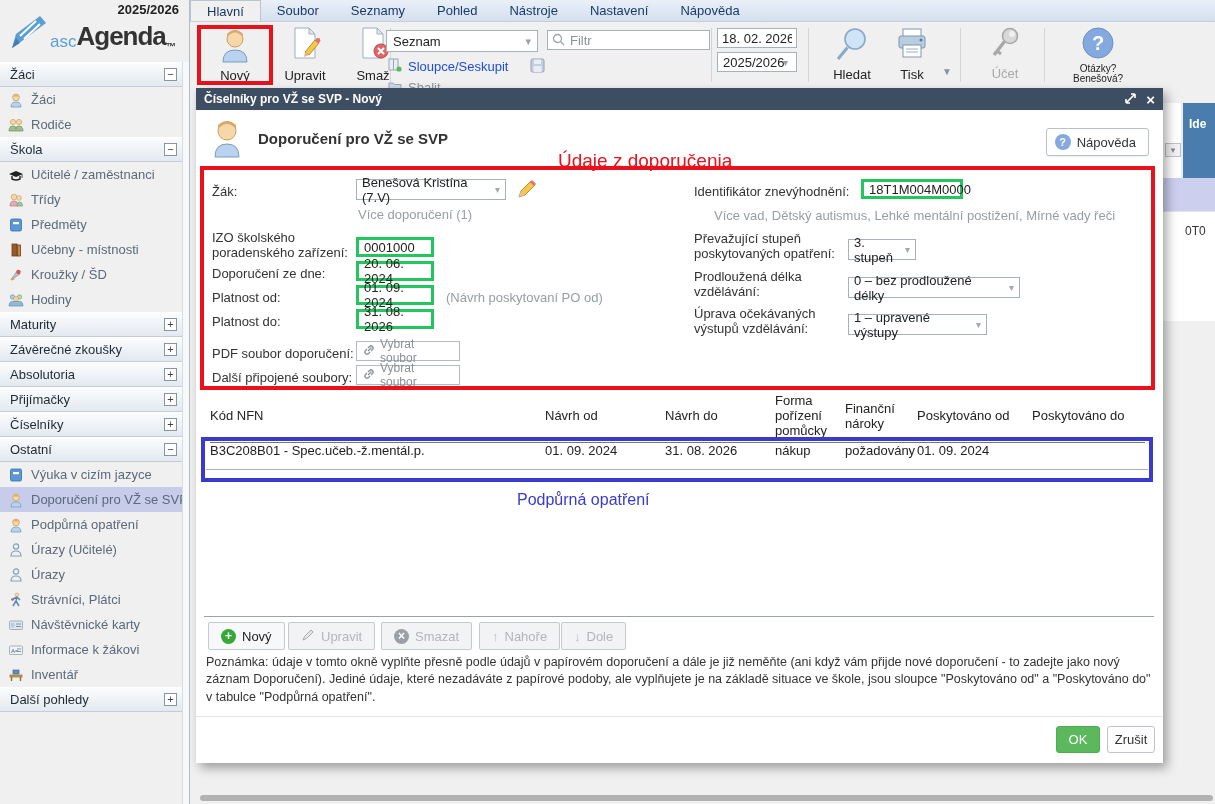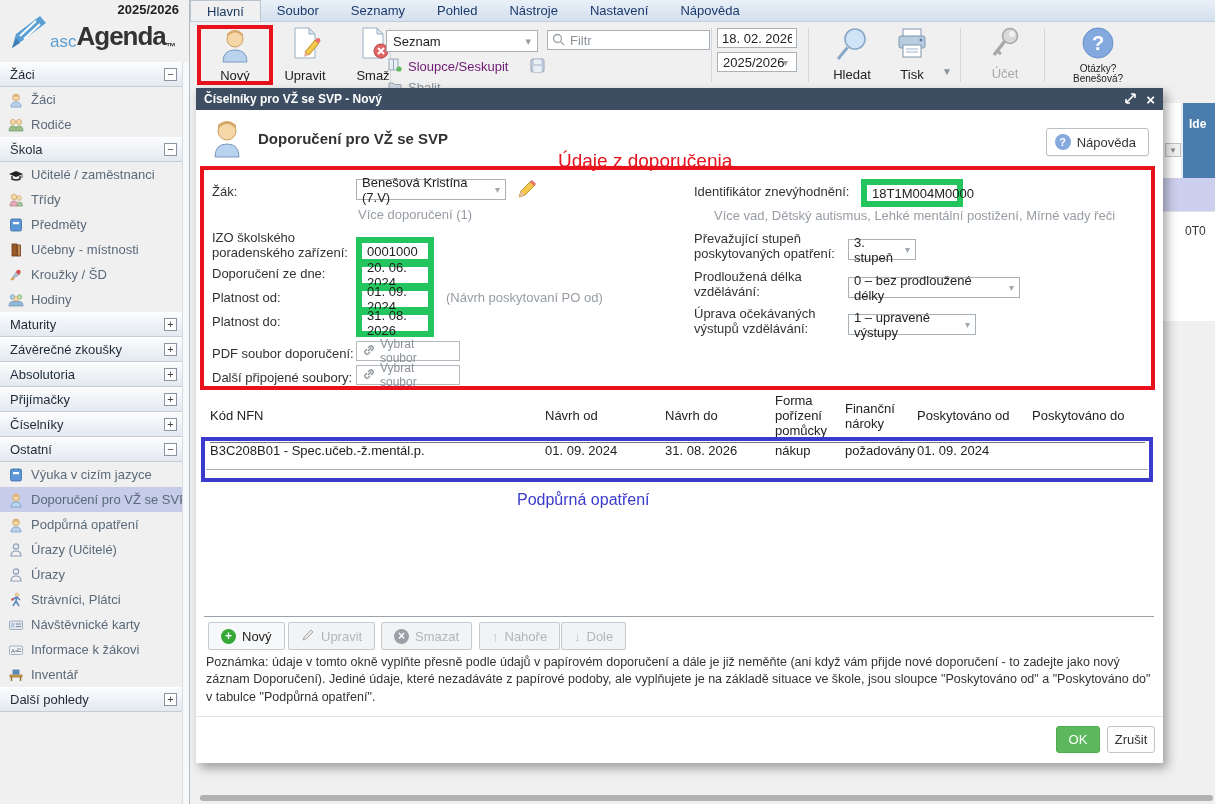--- a/index.html
+++ b/index.html
@@ -50,21 +50,21 @@
   .tb-big .lbl { font-size:13px; color:#222; margin-top:1px; }
   .tb-big.disabled .lbl { color:#a8a8a8; }
   #novy-red-box { position:absolute; left:7px; top:3px; width:76px; height:60px;
     border:4px solid #e8111c; z-index:30; pointer-events:none; }
   .select-like { background:#fff; border:1px solid #a8b0b8; height:22px; display:flex;
     align-items:center; padding:0 6px; justify-content:space-between; color:#222; cursor:pointer; }
   .select-like .car { color:#98a0a8; font-size:11px; }
   input.text { background:#fff; border:1px solid #a8b0b8; height:20px; font-family:inherit;
     font-size:13px; padding:0 4px; color:#222; }
   input.text::placeholder { color:#8a929a; }
-  .tb-small-lbl { font-size:13px; color:#701a75; }
+  .tb-small-lbl { font-size:13px; color:#1d4ed8; }
 
   
   #bg-strip { position:absolute; left:1155px; top:88px; width:60px; height:716px; z-index:1; background:#f0f0f0; }
   #bg-filter-row { position:absolute; left:0; top:15px; width:60px; height:75px; background:#fff; }
   #bg-filter-arrow { position:absolute; left:10px; top:55px; width:16px; height:14px; background:#f2f2f2;
     border:1px solid #c0c0c0; color:#888; font-size:9px; text-align:center; line-height:12px; }
   #bg-col-header { position:absolute; left:26px; top:15px; width:34px; height:75px; background:#4a7cad;
     border-left:2px solid #e8edf3; color:#fff; font-weight:bold; font-size:12px; padding:14px 0 0 6px; }
   #bg-row-lav { position:absolute; left:0; top:90px; width:60px; height:33px; background:#cdcfee; }
   #bg-row-white { position:absolute; left:0; top:123px; width:60px; height:110px; background:#fff;
@@ -87,22 +87,22 @@
   .q-circle { width:16px; height:16px; border-radius:50%; background:#85a9de; color:#fff;
     font-size:11px; font-weight:bold; text-align:center; line-height:16px; display:inline-block; }
 
   #red-box { position:absolute; left:4px; top:78px; width:955px; height:224px;
     border:4px solid #e8111c; z-index:25; pointer-events:none; }
   #blue-box { position:absolute; left:5px; top:349px; width:952px; height:45px;
     border:4px solid #3a3acc; z-index:25; pointer-events:none; }
 
   .flabel { position:absolute; font-size:13px; color:#333; line-height:15px; }
   .fhint  { position:absolute; font-size:13px; color:#979da5; }
-  .fvalue-box { position:absolute; height:20px; background:#fff; border:6px solid #22c55e;
-    display:flex; align-items:center; padding:8px 5px; font-size:13px; color:#222; }
+  .fvalue-box { position:absolute; height:20px; background:#fff; border:3px solid #22c55e;
+    display:flex; align-items:center; padding:0 5px; font-size:13px; color:#222; }
   .fselect { position:absolute; height:21px; background:#fff; border:1px solid #a8b0b8;
     display:flex; align-items:center; justify-content:space-between; padding:0 5px; font-size:13px;
     color:#222; cursor:pointer; }
   .fselect .car { color:#a0a8b0; font-size:10px; margin-left:6px; }
   .file-btn { position:absolute; height:20px; width:104px; background:#fff; border:1px solid #b4bac0;
     display:flex; align-items:center; gap:5px; padding:0 6px; font-size:12px; color:#8a9098; cursor:pointer; }
 
   #dlg-table-head { position:absolute; left:14px; top:305px; width:935px; display:flex;
     align-items:center; border-bottom:1px solid #707880; padding-bottom:4px; font-size:13px; color:#222; }
   #dlg-table-row { position:absolute; left:14px; top:355px; width:935px; display:flex;
@@ -568,21 +568,21 @@
     <span>Prodloužená délka</span><br><span>vzdělávání:</span>
   </span>
   <div class="fselect" style="left:652px;top:189px;width:172px">
     <span>0 – bez prodloužené délky</span>
     <span class="car">▾</span>
   </div>
 
   <span class="flabel" style="left:498px;top:218px">
     <span>Úprava očekávaných</span><br><span>výstupů vzdělávání:</span>
   </span>
-  <div class="fselect" style="left:652px;top:226px;width:128px">
+  <div class="fselect" style="left:652px;top:226px;width:139px">
     <span>1 – upravené výstupy</span>
     <span class="car">▾</span>
   </div>
 
   <div id="dlg-table-head">
     <span class="c1">Kód NFN</span>
     <span class="c2">Návrh od</span>
     <span class="c3">Návrh do</span>
     <span class="c4">Forma pořízení pomůcky</span>
     <span class="c5">Finanční nároky</span>

